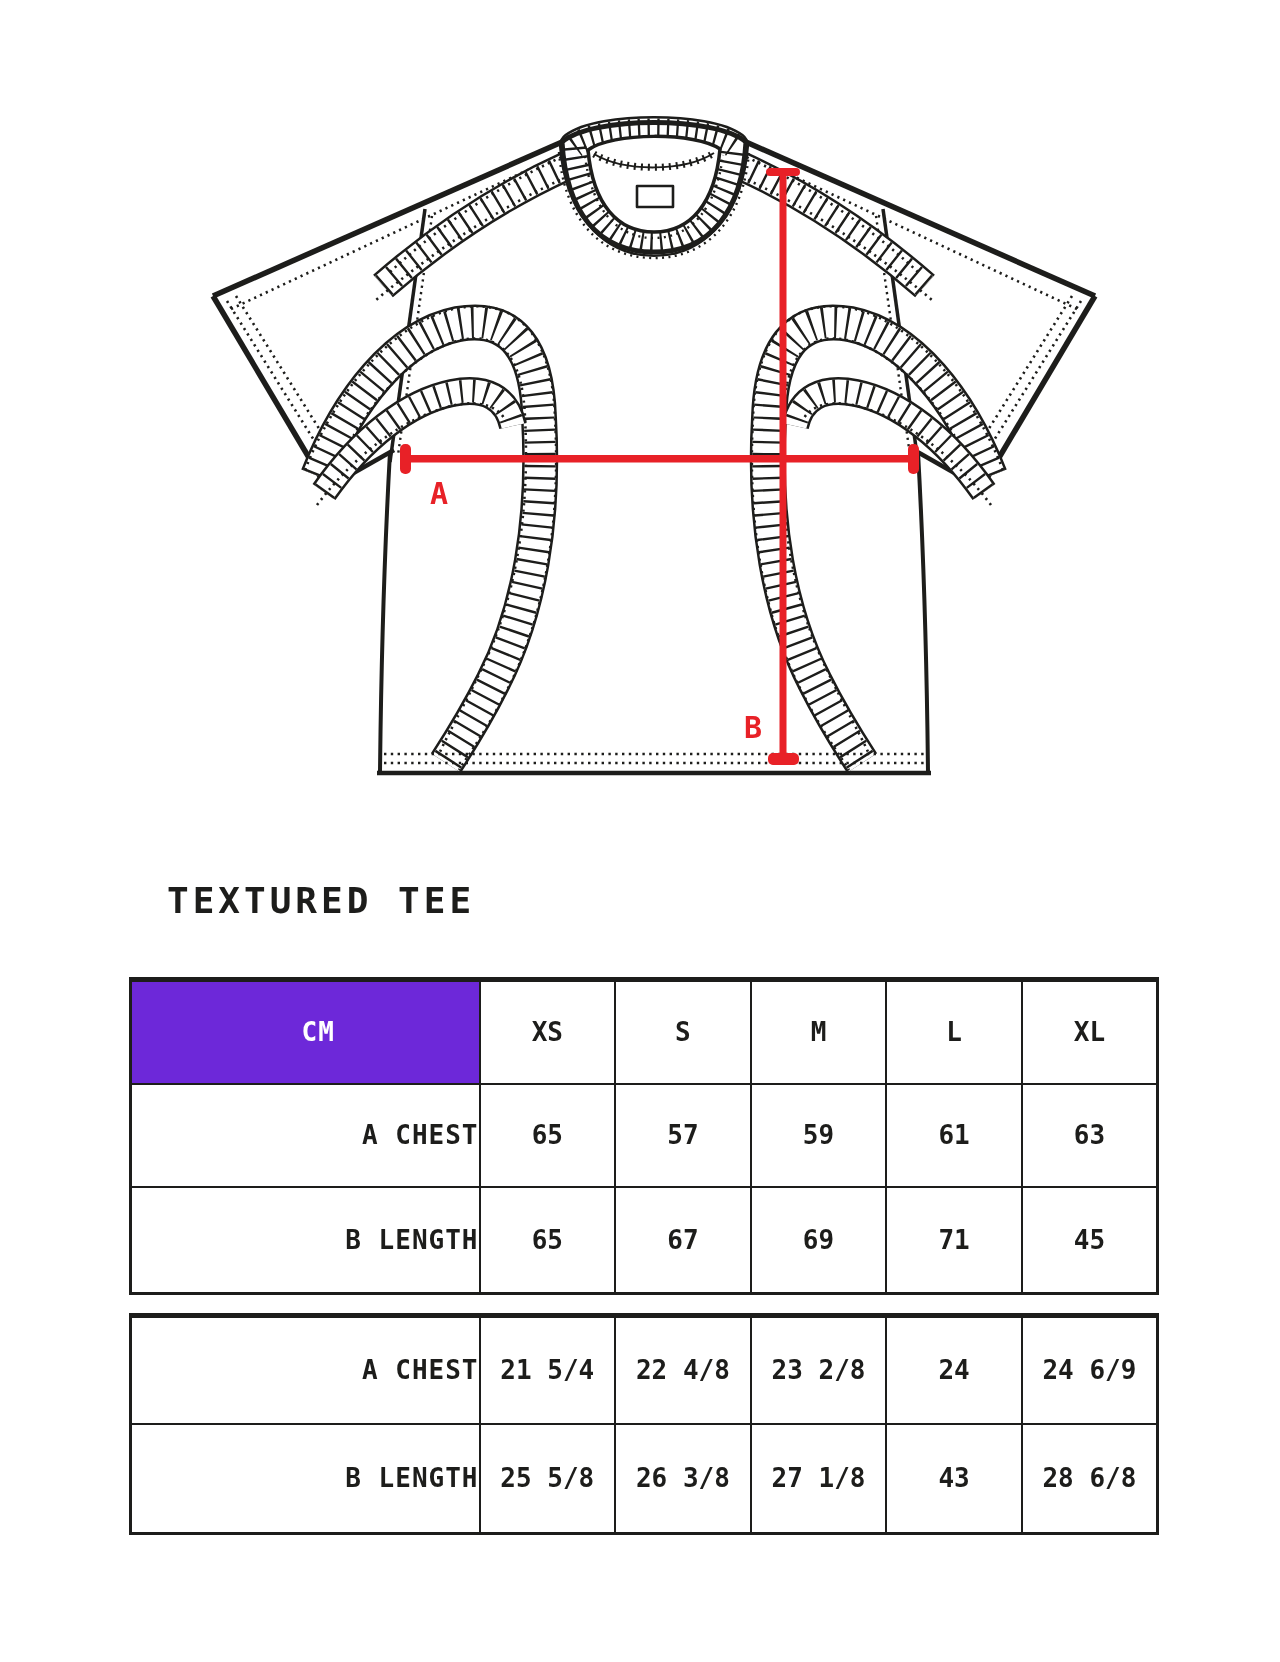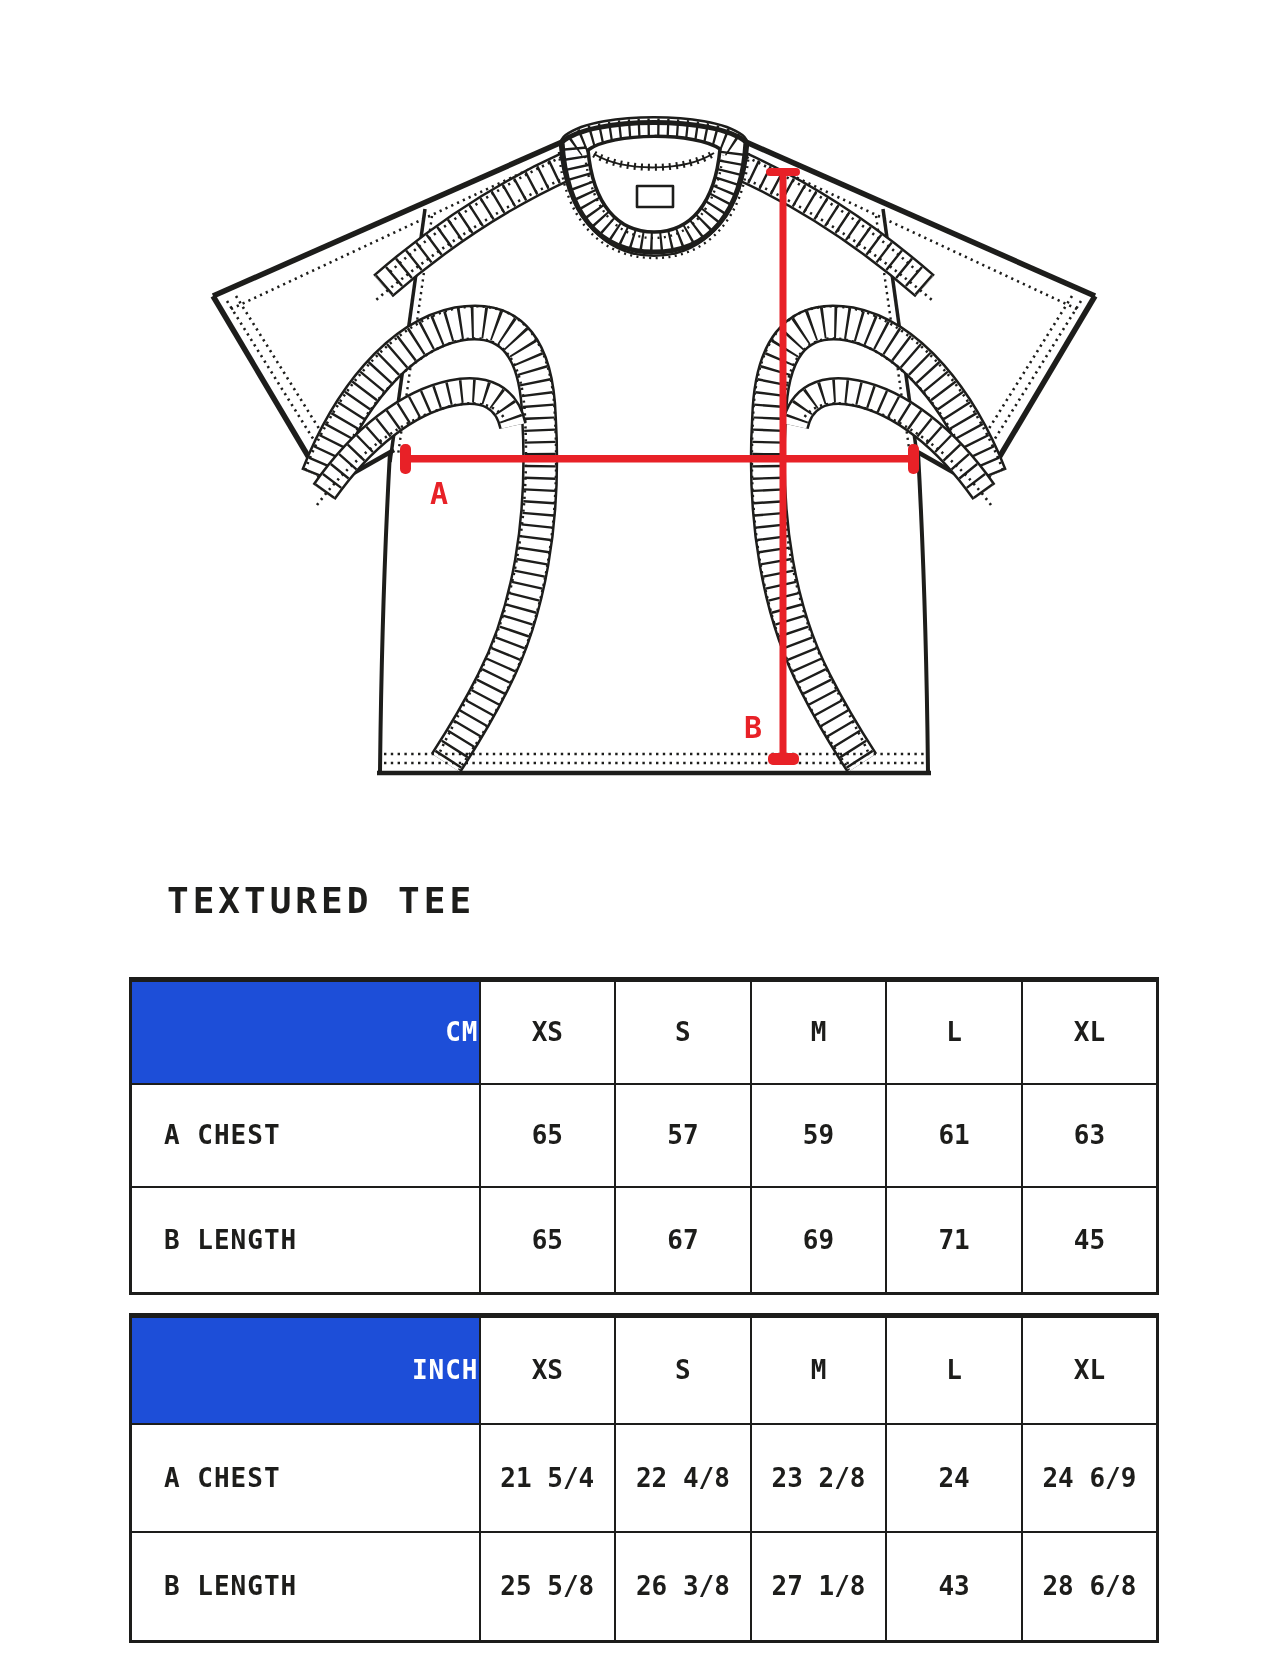--- a/index.html
+++ b/index.html
@@ -28,25 +28,25 @@
     border:2.5px solid #1d1d1b;vertical-align:middle;overflow:hidden;
     white-space:nowrap;font-weight:bold;text-align:center;padding:0;
   }
   .size-table tr.hdr{height:104px;}
   .size-table tr.r1{height:103px;}
   .size-table tr.r2{height:107px;}
   .t2 tr.hdr{height:108px;}
   .t2 tr.r1{height:108px;}
   .t2 tr.r2{height:110px;}
   .size-table .unit-cell{
-    background:#1d4ed8;color:#ffffff;text-align:right;padding-left:26px;
+    background:#6d28d9;color:#ffffff;text-align:center;padding-left:26px;
     letter-spacing:1px;
   }
   .size-table .row-label{
-    text-align:left;padding-left:32px;letter-spacing:1px;
+    text-align:right;padding-left:32px;letter-spacing:1px;
   }
 </style>
 </head>
 <body>
 
 <div class="stage">
 
   
   <svg width="1280" height="830" viewBox="0 0 1280 830" fill="none" stroke-linecap="butt" stroke-linejoin="round">
 
@@ -181,28 +181,20 @@
   <table class="size-table t2">
     <colgroup>
         <col class="label-col">
         <col class="size-col">
         <col class="size-col">
         <col class="size-col">
         <col class="size-col">
         <col class="size-col">
       </colgroup>
     <tbody>
-      <tr class="hdr">
-        <th class="unit-cell">INCH</th>
-        <th>XS</th>
-        <th>S</th>
-        <th>M</th>
-        <th>L</th>
-        <th>XL</th>
-      </tr>
       <tr class="r1">
         <td class="row-label">A CHEST</td>
         <td>21 5/4</td>
         <td>22 4/8</td>
         <td>23 2/8</td>
         <td>24</td>
         <td>24 6/9</td>
       </tr>
       <tr class="r2">
         <td class="row-label">B LENGTH</td>

